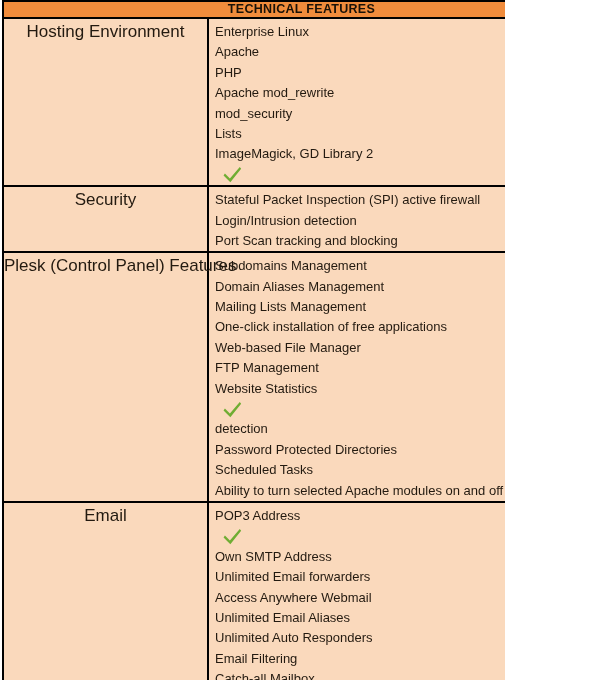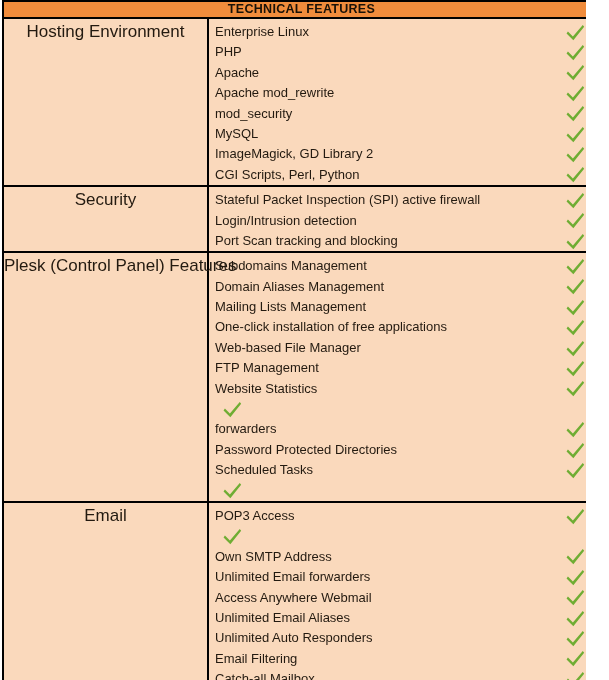--- a/index.html
+++ b/index.html
@@ -4,21 +4,21 @@
 <style>
   * { box-sizing: border-box; }
   html, body {
     margin: 0;
     padding: 0;
     background: #ffffff;
     font-family: "Liberation Sans", sans-serif;
   }
   #page {
     position: relative;
-    width: 586px;
+    width: 505px;
     height: 680px;
     background: #ffffff;
     overflow: hidden;
   }
   .table-wrap {
     position: absolute;
     left: 2px;
     top: 0px;
     width: 599px;
     border-left: 2px solid #000000;
@@ -110,69 +110,68 @@
           <div class="items-cell">
             <div class="feat-row">
               <span class="feat-label">Enterprise Linux</span>
               <span class="check-cell">
                 <svg class="check-icon" viewBox="0 0 24 22">
                   <path d="M2.2 9.8 L8.6 16.2 L21.4 1.2 L23.2 3.4 L9.2 21.0 L0.4 12.2 Z" fill="#6FAD33"></path>
                 </svg>
               </span>
             </div>
             <div class="feat-row">
+              <span class="feat-label">Apache</span>
+              <span class="check-cell">
+                <svg class="check-icon" viewBox="0 0 24 22">
+                  <path d="M2.2 9.8 L8.6 16.2 L21.4 1.2 L23.2 3.4 L9.2 21.0 L0.4 12.2 Z" fill="#6FAD33"></path>
+                </svg>
+              </span>
+            </div>
+            <div class="feat-row">
               <span class="feat-label">PHP</span>
               <span class="check-cell">
                 <svg class="check-icon" viewBox="0 0 24 22">
                   <path d="M2.2 9.8 L8.6 16.2 L21.4 1.2 L23.2 3.4 L9.2 21.0 L0.4 12.2 Z" fill="#6FAD33"></path>
                 </svg>
               </span>
             </div>
             <div class="feat-row">
-              <span class="feat-label">Apache</span>
-              <span class="check-cell">
-                <svg class="check-icon" viewBox="0 0 24 22">
-                  <path d="M2.2 9.8 L8.6 16.2 L21.4 1.2 L23.2 3.4 L9.2 21.0 L0.4 12.2 Z" fill="#6FAD33"></path>
-                </svg>
-              </span>
-            </div>
-            <div class="feat-row">
               <span class="feat-label">Apache mod_rewrite</span>
               <span class="check-cell">
                 <svg class="check-icon" viewBox="0 0 24 22">
                   <path d="M2.2 9.8 L8.6 16.2 L21.4 1.2 L23.2 3.4 L9.2 21.0 L0.4 12.2 Z" fill="#6FAD33"></path>
                 </svg>
               </span>
             </div>
             <div class="feat-row">
               <span class="feat-label">mod_security</span>
               <span class="check-cell">
                 <svg class="check-icon" viewBox="0 0 24 22">
                   <path d="M2.2 9.8 L8.6 16.2 L21.4 1.2 L23.2 3.4 L9.2 21.0 L0.4 12.2 Z" fill="#6FAD33"></path>
                 </svg>
               </span>
             </div>
             <div class="feat-row">
-              <span class="feat-label">MySQL</span>
+              <span class="feat-label">Lists</span>
               <span class="check-cell">
                 <svg class="check-icon" viewBox="0 0 24 22">
                   <path d="M2.2 9.8 L8.6 16.2 L21.4 1.2 L23.2 3.4 L9.2 21.0 L0.4 12.2 Z" fill="#6FAD33"></path>
                 </svg>
               </span>
             </div>
             <div class="feat-row">
               <span class="feat-label">ImageMagick, GD Library 2</span>
               <span class="check-cell">
                 <svg class="check-icon" viewBox="0 0 24 22">
                   <path d="M2.2 9.8 L8.6 16.2 L21.4 1.2 L23.2 3.4 L9.2 21.0 L0.4 12.2 Z" fill="#6FAD33"></path>
                 </svg>
               </span>
             </div>
             <div class="feat-row">
-              <span class="feat-label">CGI Scripts, Perl, Python</span>
               <span class="check-cell">
                 <svg class="check-icon" viewBox="0 0 24 22">
                   <path d="M2.2 9.8 L8.6 16.2 L21.4 1.2 L23.2 3.4 L9.2 21.0 L0.4 12.2 Z" fill="#6FAD33"></path>
                 </svg>
               </span>
             </div>
           </div>
         </div>
         <div class="group">
           <div class="cat-cell">
@@ -267,21 +266,21 @@
               </span>
             </div>
             <div class="feat-row">
               <span class="check-cell">
                 <svg class="check-icon" viewBox="0 0 24 22">
                   <path d="M2.2 9.8 L8.6 16.2 L21.4 1.2 L23.2 3.4 L9.2 21.0 L0.4 12.2 Z" fill="#6FAD33"></path>
                 </svg>
               </span>
             </div>
             <div class="feat-row">
-              <span class="feat-label">forwarders</span>
+              <span class="feat-label">detection</span>
               <span class="check-cell">
                 <svg class="check-icon" viewBox="0 0 24 22">
                   <path d="M2.2 9.8 L8.6 16.2 L21.4 1.2 L23.2 3.4 L9.2 21.0 L0.4 12.2 Z" fill="#6FAD33"></path>
                 </svg>
               </span>
             </div>
             <div class="feat-row">
               <span class="feat-label">Password Protected Directories</span>
               <span class="check-cell">
                 <svg class="check-icon" viewBox="0 0 24 22">
@@ -291,35 +290,36 @@
             </div>
             <div class="feat-row">
               <span class="feat-label">Scheduled Tasks</span>
               <span class="check-cell">
                 <svg class="check-icon" viewBox="0 0 24 22">
                   <path d="M2.2 9.8 L8.6 16.2 L21.4 1.2 L23.2 3.4 L9.2 21.0 L0.4 12.2 Z" fill="#6FAD33"></path>
                 </svg>
               </span>
             </div>
             <div class="feat-row">
+              <span class="feat-label">Ability to turn selected Apache modules on and off</span>
               <span class="check-cell">
                 <svg class="check-icon" viewBox="0 0 24 22">
                   <path d="M2.2 9.8 L8.6 16.2 L21.4 1.2 L23.2 3.4 L9.2 21.0 L0.4 12.2 Z" fill="#6FAD33"></path>
                 </svg>
               </span>
             </div>
           </div>
         </div>
         <div class="group">
           <div class="cat-cell">
             <span class="cat-label">Email</span>
           </div>
           <div class="items-cell">
             <div class="feat-row">
-              <span class="feat-label">POP3 Access</span>
+              <span class="feat-label">POP3 Address</span>
               <span class="check-cell">
                 <svg class="check-icon" viewBox="0 0 24 22">
                   <path d="M2.2 9.8 L8.6 16.2 L21.4 1.2 L23.2 3.4 L9.2 21.0 L0.4 12.2 Z" fill="#6FAD33"></path>
                 </svg>
               </span>
             </div>
             <div class="feat-row">
               <span class="check-cell">
                 <svg class="check-icon" viewBox="0 0 24 22">
                   <path d="M2.2 9.8 L8.6 16.2 L21.4 1.2 L23.2 3.4 L9.2 21.0 L0.4 12.2 Z" fill="#6FAD33"></path>

